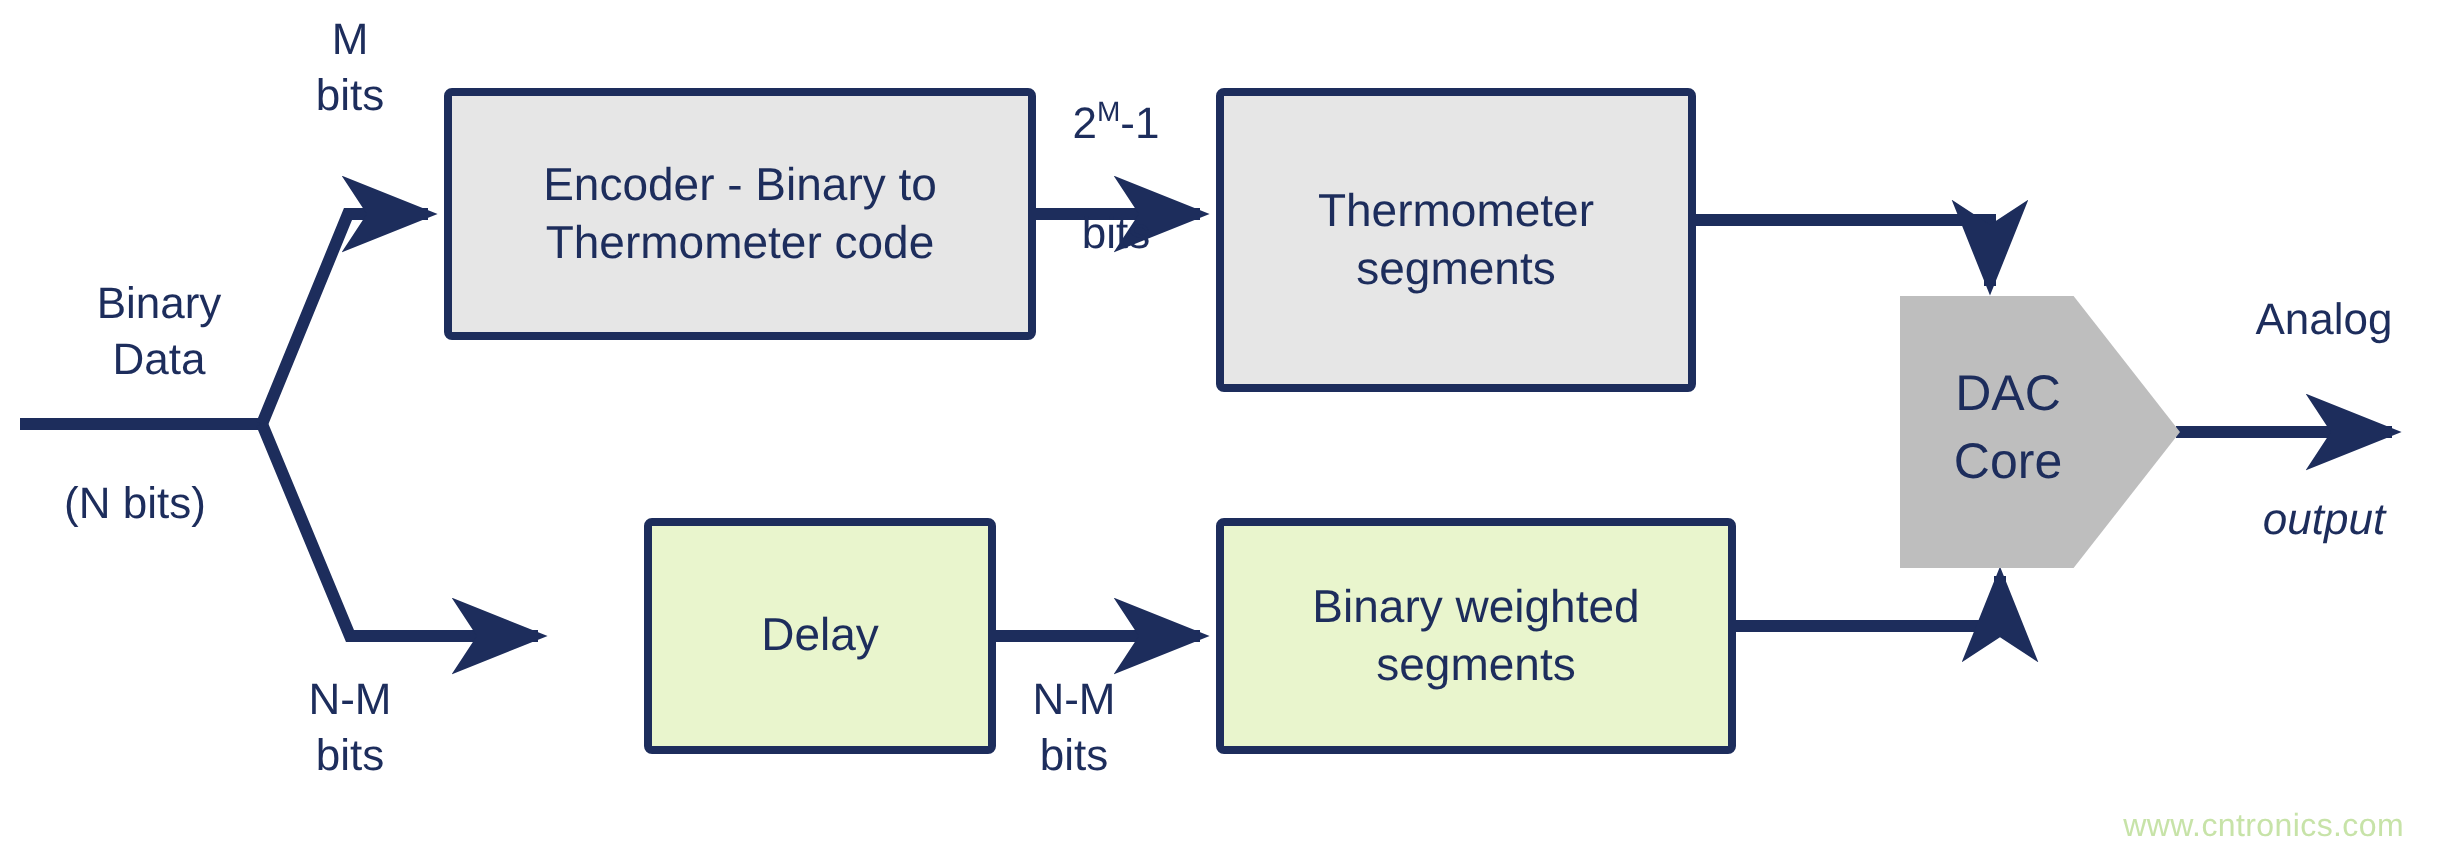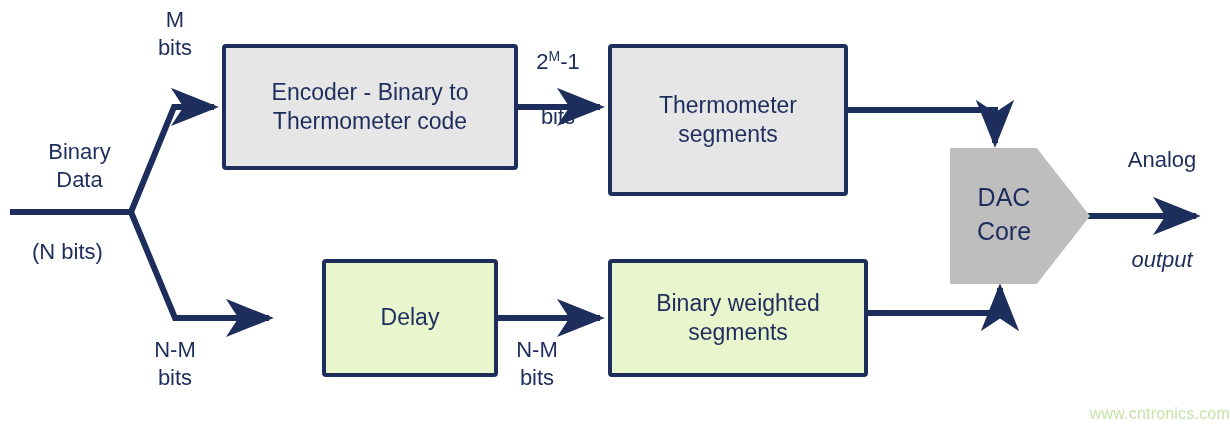--- a/index.html
+++ b/index.html
@@ -109,21 +109,21 @@
 
   #label-2m1-bits .sup {
     font-size: 14px;
     vertical-align: super;
     line-height: 0;
   }
 
   
   #watermark {
     position: absolute;
-    right: 0;
+    right: 28px;
     bottom: 8px;
     color: #c7e3a8;
     font-size: 16px;
     letter-spacing: 0.2px;
     z-index: 5;
   }
 </style>
 </head>
 <body>
 

